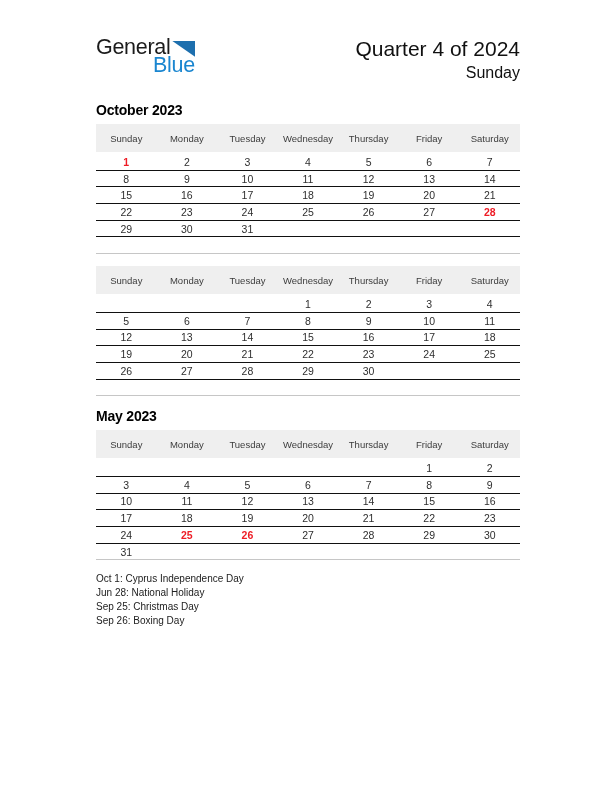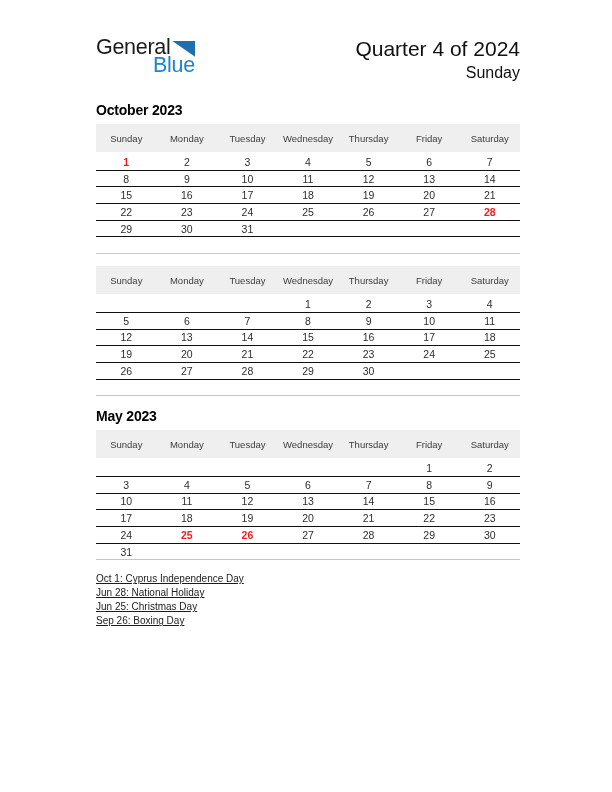--- a/index.html
+++ b/index.html
@@ -99,21 +99,21 @@
     flex:1;
     text-align:center;
     font-size:10.5px;
     color:#2e2e2e;
   }
   .day.red{
     color:var(--red);
     font-weight:bold;
   }
   
-  .holiday-list{text-decoration:underline;}
+  .holiday-list{}
   .holiday-item{
     font-size:10px;
     line-height:14px;
     color:#222;
   }
 </style>
 </head>
 <body>
 
 <div class="content">
@@ -334,17 +334,17 @@
             <div class="day"></div>
             <div class="day"></div>
           </div>
         </div>
     </div>
   </div>
 
   <div class="holiday-list">
       <div class="holiday-item">Oct 1: Cyprus Independence Day</div>
       <div class="holiday-item">Jun 28: National Holiday</div>
-      <div class="holiday-item">Jun 25: Christmas Day</div>
+      <div class="holiday-item">Sep 25: Christmas Day</div>
       <div class="holiday-item">Sep 26: Boxing Day</div>
     </div>
 
 </div>
 
 </body></html>

